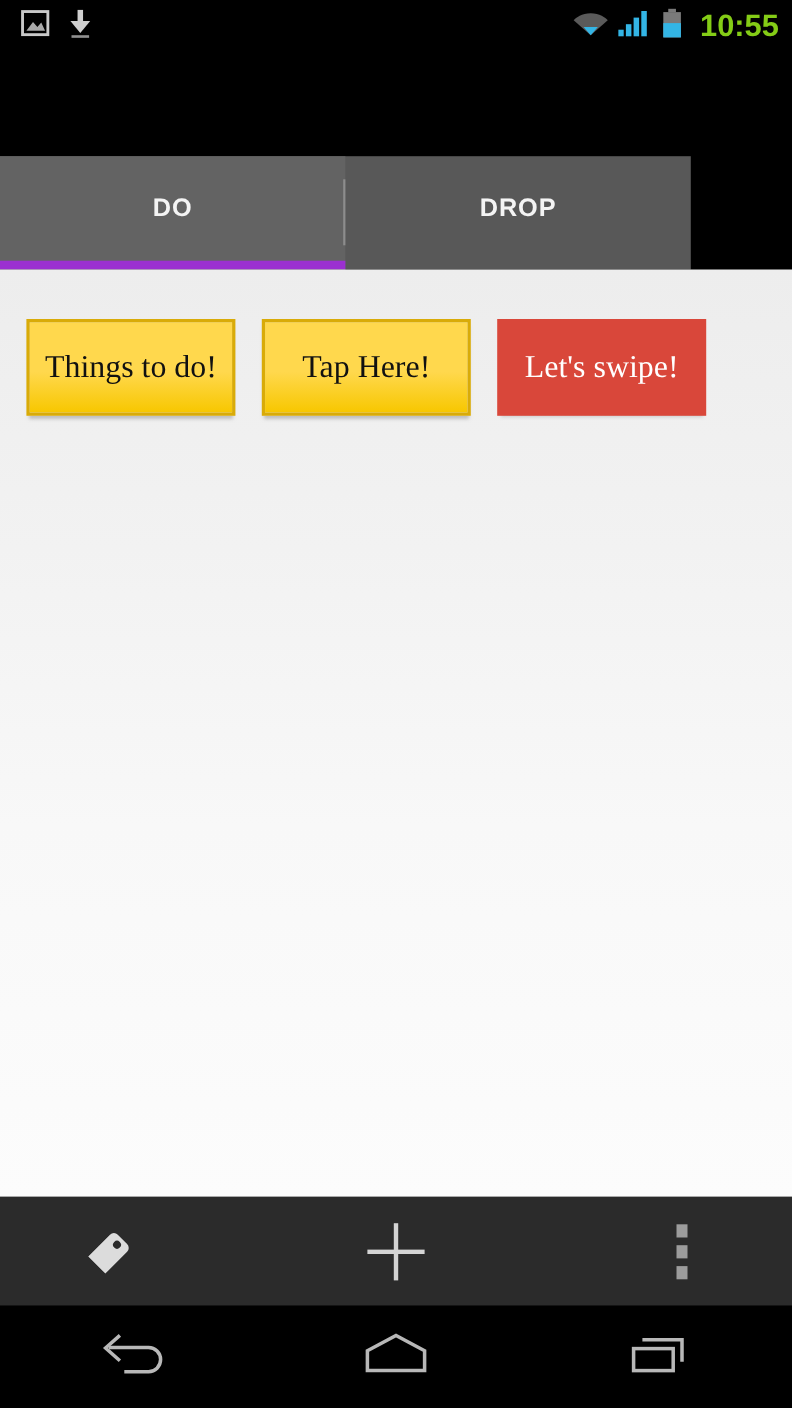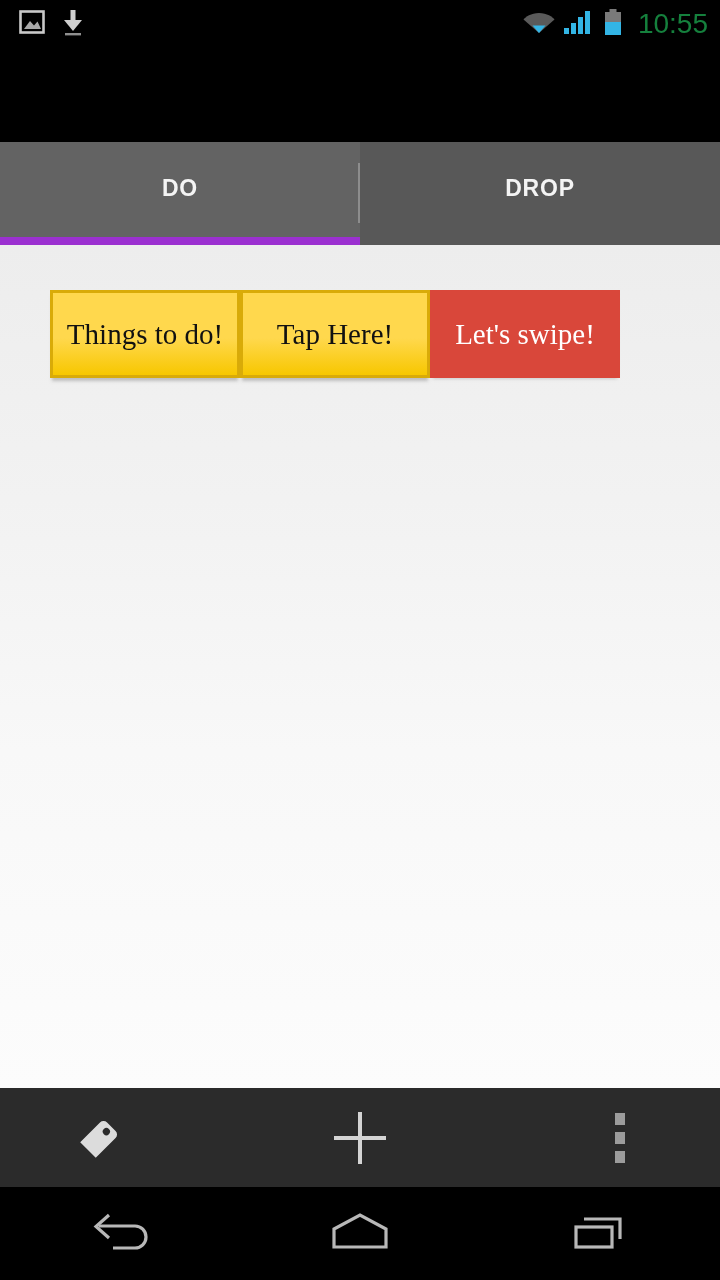--- a/index.html
+++ b/index.html
@@ -14,38 +14,38 @@
   
   .statusbar {
     position:absolute; left:0; top:0; width:720px; height:47px;
     background:#000; display:flex; align-items:center;
   }
   .sb-left { display:flex; align-items:center; gap:14px; padding-left:18px; }
   .sb-right {
     margin-left:auto; display:flex; align-items:center; gap:9px; padding-right:12px;
   }
   .sb-clock {
-    color:#15803d; font-size:28px; letter-spacing:0px;
-    font-family:"Liberation Sans", sans-serif; padding-left:6px;
+    color:#84cc16; font-size:28px; letter-spacing:0px;
+    font-family:"Liberation Sans", sans-serif; padding-left:6px;font-weight:bold;
   }
 
   
   .titlebar {
     position:absolute; left:0; top:47px; width:720px; height:95px;
     background:#2b2b2b; display:flex; align-items:center; padding-left:22px;
   }
   .app-icon { width:62px; height:62px; position:relative; flex:none; }
   .app-title {
     color:#f2f2f2; font-size:31px; margin-left:20px;
     font-family:"Liberation Sans", sans-serif; font-weight:400;
   }
 
   
   .tabbar {
-    position:absolute; left:0; top:142px; width:720px; height:103px;
+    position:absolute; left:0; top:142px; width:628px; height:103px;
     background:#585858; display:flex;
   }
   .tab {
     flex:1; position:relative; display:flex; align-items:center;
     justify-content:center; padding-bottom:11px;
   }
   .tab.selected { background:#636363; }
   .tab-label {
     color:#f4f4f4; font-size:23px; font-weight:bold; letter-spacing:0.8px;
     font-family:"Liberation Sans", sans-serif;
@@ -60,21 +60,21 @@
     background:#9b30d0; display:none;
   }
   .tab.selected .underline { display:block; }
 
   
   .content {
     position:absolute; left:0; top:245px; width:720px; height:843px;
     background:linear-gradient(to bottom, #ededed 0%, #f2f2f2 30%, #f8f8f8 60%, #fcfcfc 100%);
   }
   .notes-row {
-    display:flex; padding:45px 0 0 50px; 
+    display:flex; padding:45px 0 0 24px; gap:24px;
   }
   .note {
     position:relative; width:190px; height:88px;
     display:flex; align-items:center; justify-content:center;
     font-family:"Liberation Serif", serif; font-size:29px;
   }
   .note.yellow {
     background:linear-gradient(to bottom,#ffd84d 0%, #ffd84d 55%, #f7c700 100%);
     border:3px solid #d9ab08; color:#111;
     box-shadow: 0 5px 3px -2px rgba(150,150,150,0.55);

